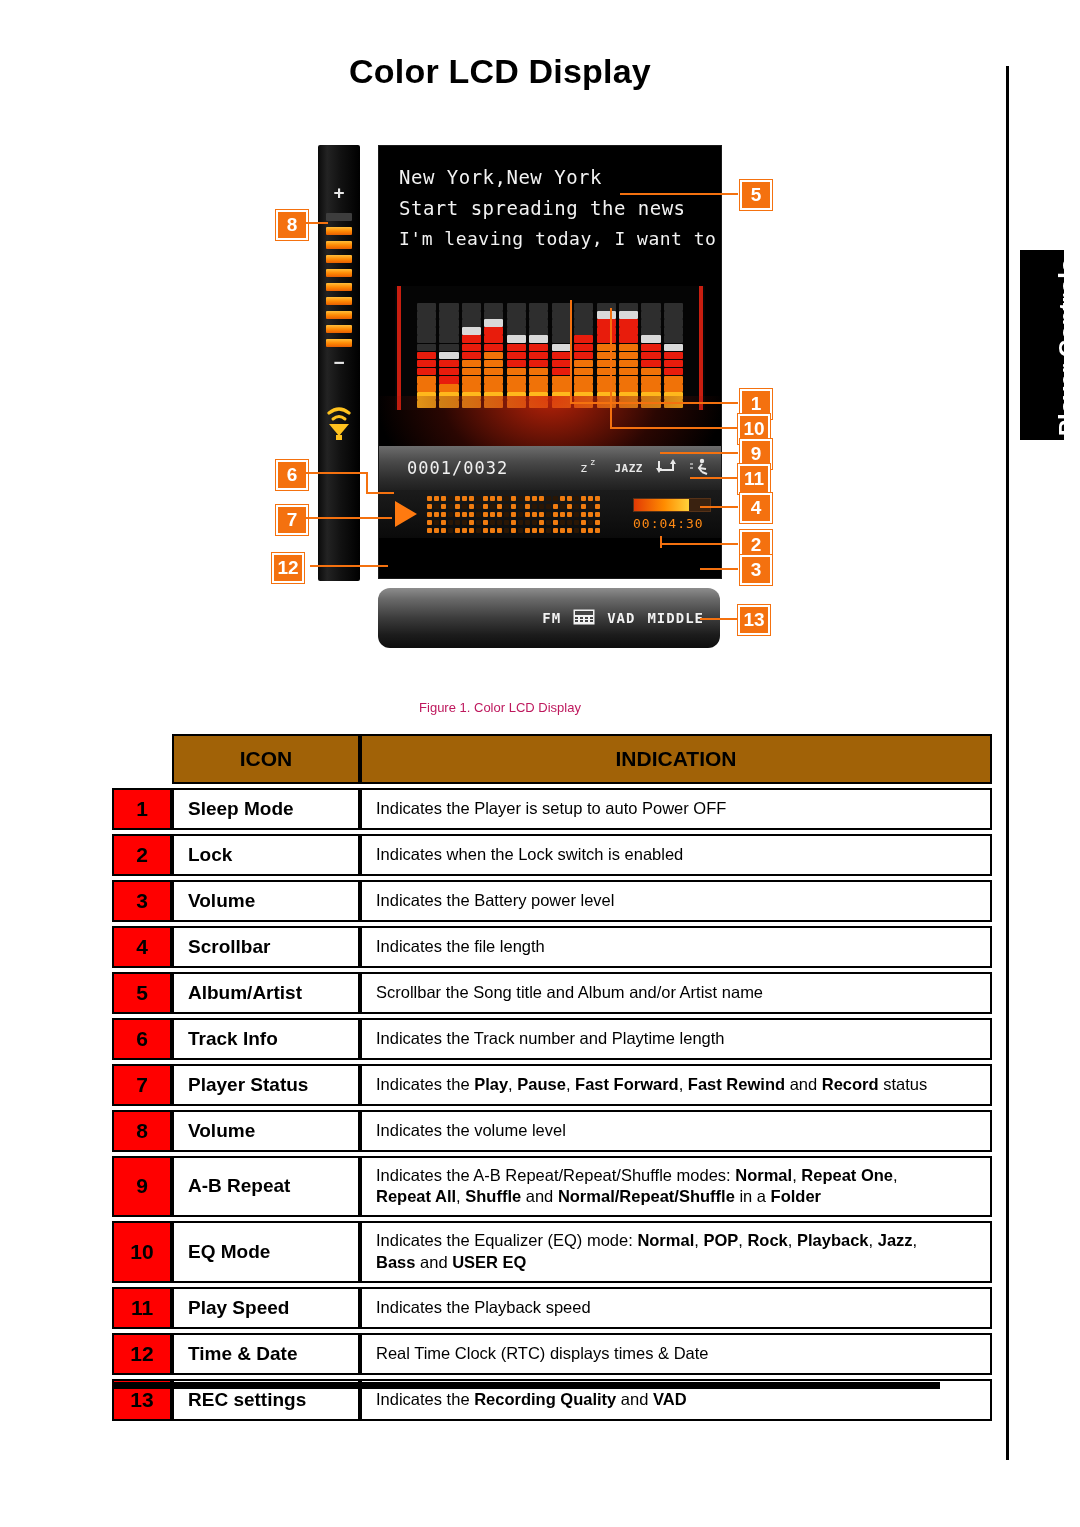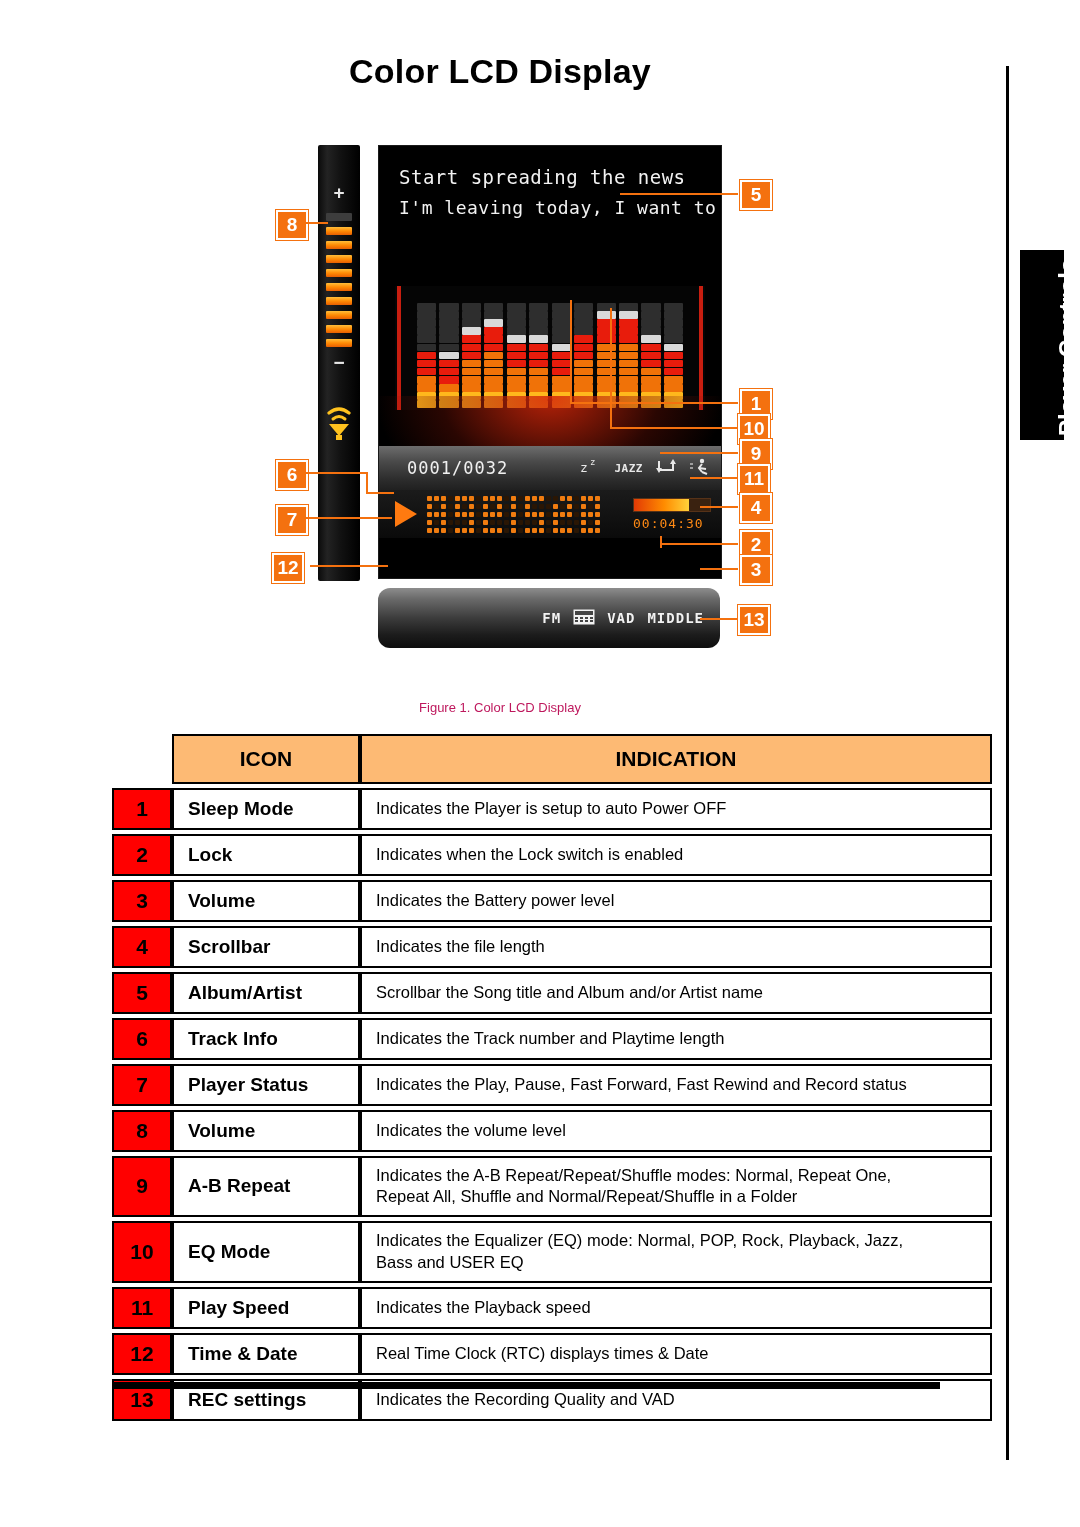--- a/index.html
+++ b/index.html
@@ -146,23 +146,23 @@
   .num-cell.head{background:transparent;border:none;}
   .icon-cell{
     width:170px;border:2px solid #000;background:#fff;
     font-weight:bold;font-size:19px;color:#000;padding:7px 0 7px 14px;
   }
   .ind-cell{
     border:2px solid #000;background:#fff;
     font-size:16.5px;color:#000;padding:7px 10px 7px 14px;line-height:1.32;
   }
   .hdr .icon-cell,.hdr .ind-cell{
-    background:#fdba74;text-align:center;font-weight:bold;font-size:21px;padding:9px 0;margin-left:7px;
-  }
-  .ind-cell b{font-weight:normal;margin-top:29px;}
+    background:#a16207;text-align:center;font-weight:bold;font-size:21px;padding:9px 0;margin-left:7px;
+  }
+  .ind-cell b{font-weight:bold;margin-top:29px;}
   .bottom-rule{position:absolute;left:112px;top:1382px;width:828px;height:7px;background:#000;}
 </style>
 </head>
 <body>
 
 <div class="page-title">Color LCD Display</div>
 
 <div class="right-rule"></div>
 
 <div class="side-tab">
@@ -192,20 +192,21 @@
         <path d="M8 16 Q14 11 20 16" stroke="#ffc21e" stroke-width="3" fill="none" stroke-linecap="round"></path>
         <polygon points="4,21 24,21 14,33" fill="#ffc21e"></polygon>
         <rect x="11" y="32" width="6" height="5" fill="#ffc21e"></rect>
       </svg>
     </div>
   </div>
 
   <div class="lcd">
 
     <div class="lyrics">
+      <div>New York,New York</div>
       <div>Start spreading the news</div>
       <div class="l3">I'm leaving today, I want to</div>
     </div>
 
     <div class="spectrum">
       <div class="spec-frame-l"></div>
       <div class="spec-frame-r"></div>
       <div class="cols" id="speccols">
           <div class="col">
             <div class="cell c-off"></div>

